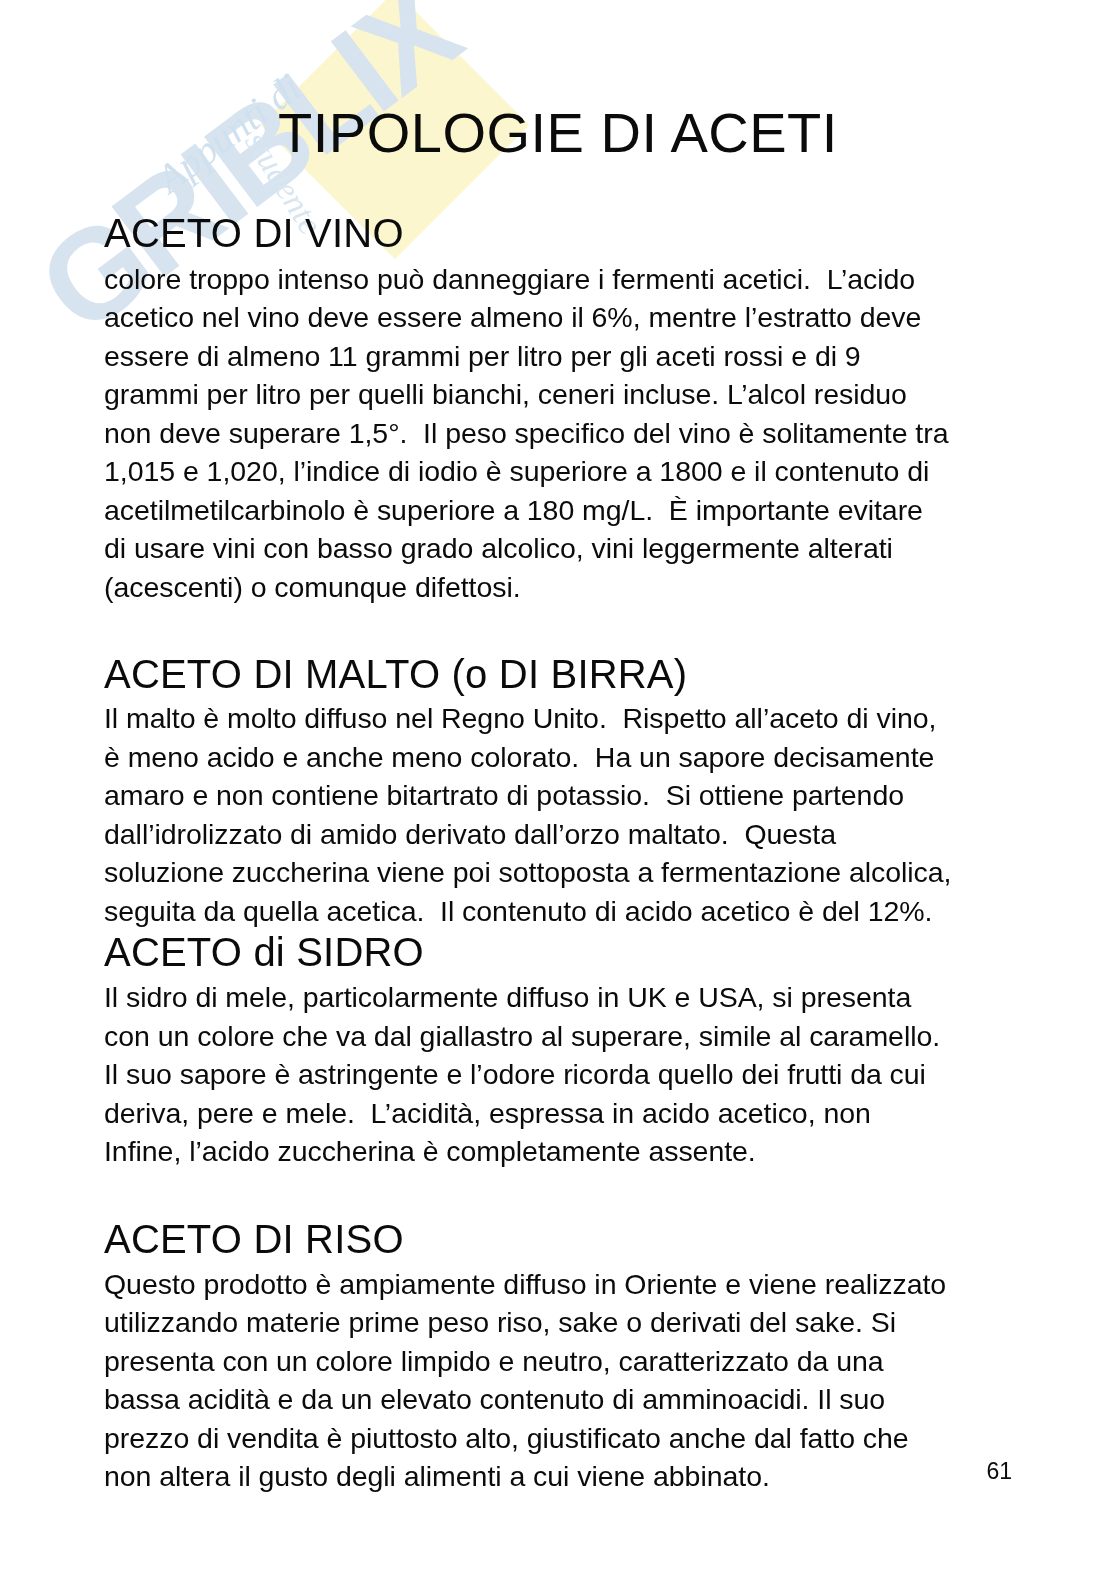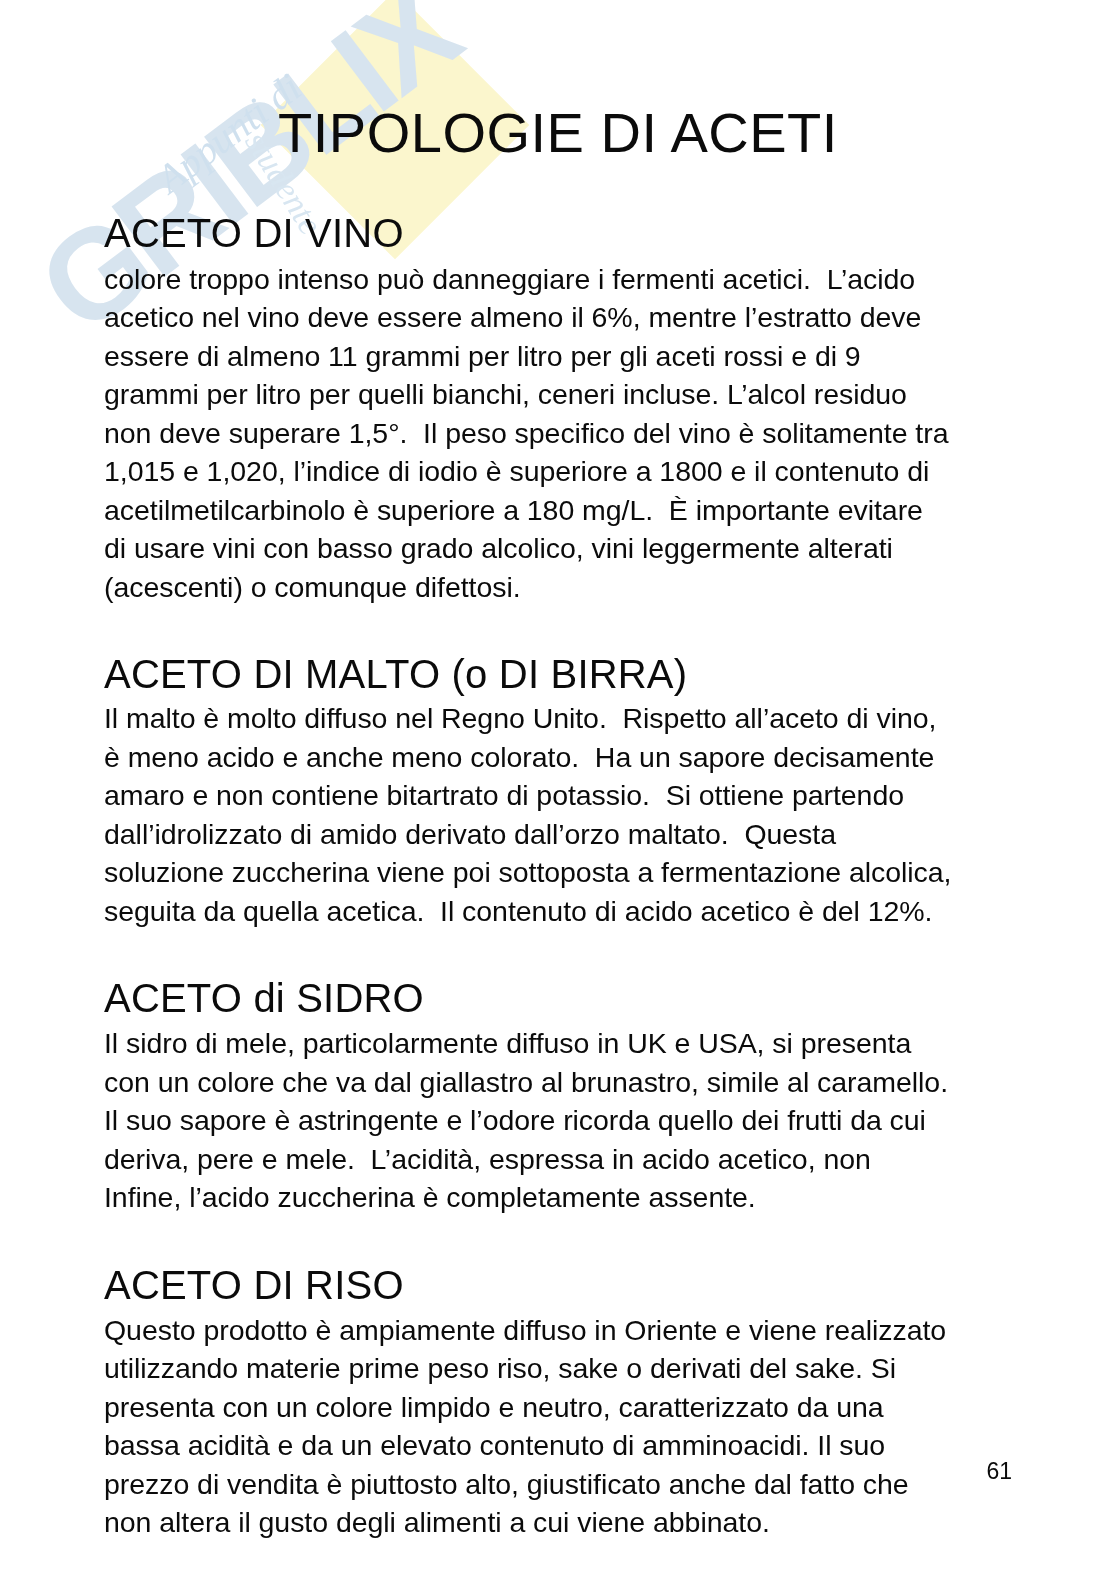--- a/index.html
+++ b/index.html
@@ -109,21 +109,21 @@
     font-size: 28.5px;
     line-height: 1.352;
     letter-spacing: -0.05px;
   }
   .section-body .ln { display: block; white-space: pre; }
 
   .sec-wine   { margin-top: 48px; }
   .sec-wine .section-body   { margin-top: 4px; }
   .sec-malt   { margin-top: 46px; }
   .sec-malt .section-body   { margin-top: 2px; }
-  .sec-cider  { margin-top: 46px; }
+  .sec-cider  { }
   .sec-cider .section-body  { margin-top: 3px; }
   .sec-rice   { margin-top: 46px; }
   .sec-rice .section-body   { margin-top: 3px; }
 
   .page-number {
     position: absolute;
     right: 104px;
     top: 1460px;
     font-size: 23px;
     line-height: 1;
@@ -170,21 +170,21 @@
         <span class="ln">dall’idrolizzato di amido derivato dall’orzo maltato.  Questa</span>
         <span class="ln">soluzione zuccherina viene poi sottoposta a fermentazione alcolica,</span>
         <span class="ln">seguita da quella acetica.  Il contenuto di acido acetico è del 12%.</span>
       </p>
     </div>
 
     <div class="section sec-cider">
       <h2 class="section-heading">ACETO di SIDRO</h2>
       <p class="section-body">
         <span class="ln">Il sidro di mele, particolarmente diffuso in UK e USA, si presenta</span>
-        <span class="ln">con un colore che va dal giallastro al brunastro, simile al caramello.</span>
+        <span class="ln">con un colore che va dal giallastro al superare, simile al caramello.</span>
         <span class="ln">Il suo sapore è astringente e l’odore ricorda quello dei frutti da cui</span>
         <span class="ln">deriva, pere e mele.  L’acidità, espressa in acido acetico, non</span>
         <span class="ln">Infine, l’acido zuccherina è completamente assente.</span>
       </p>
     </div>
 
     <div class="section sec-rice">
       <h2 class="section-heading">ACETO DI RISO</h2>
       <p class="section-body">
         <span class="ln">Questo prodotto è ampiamente diffuso in Oriente e viene realizzato</span>

